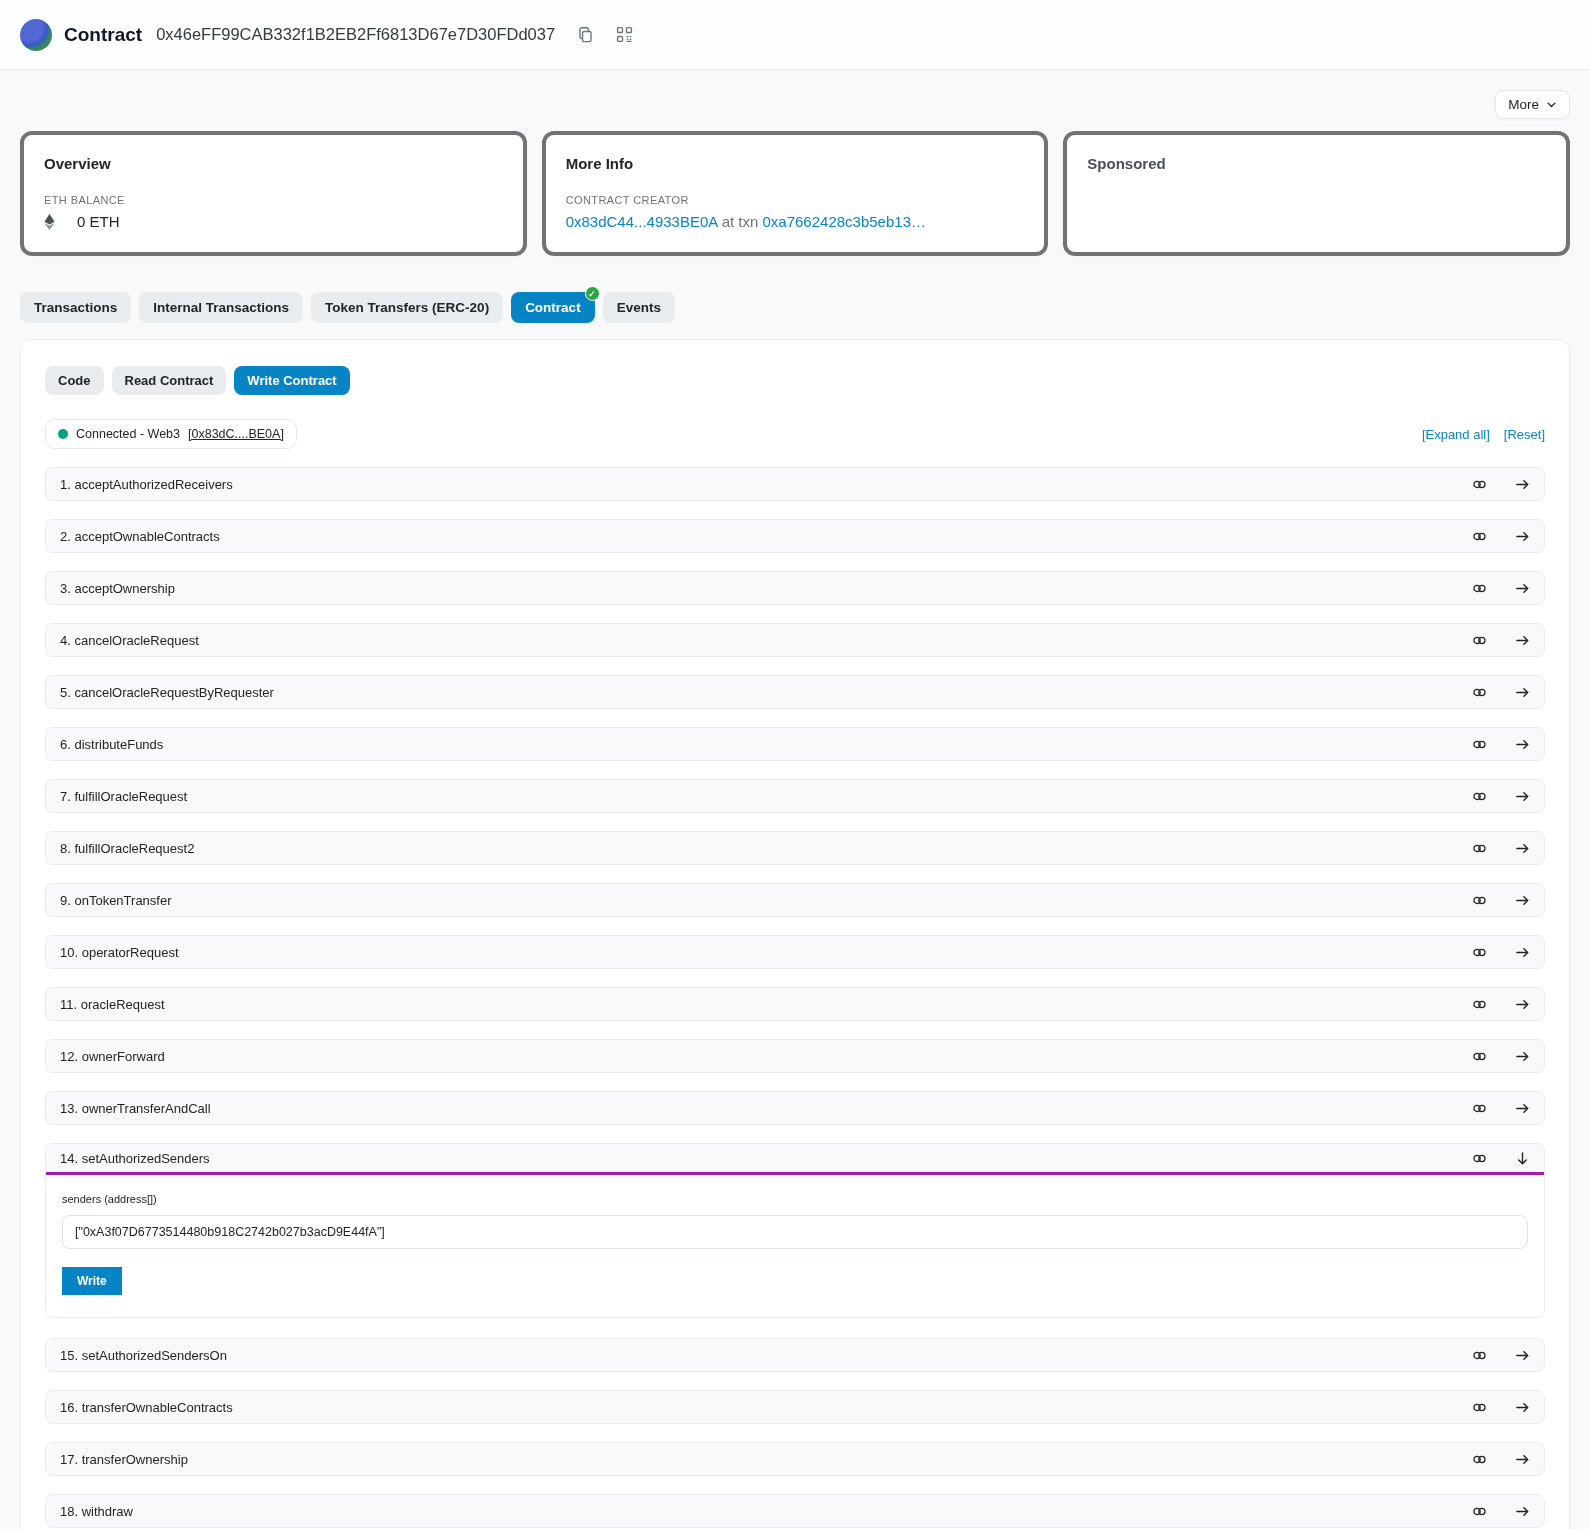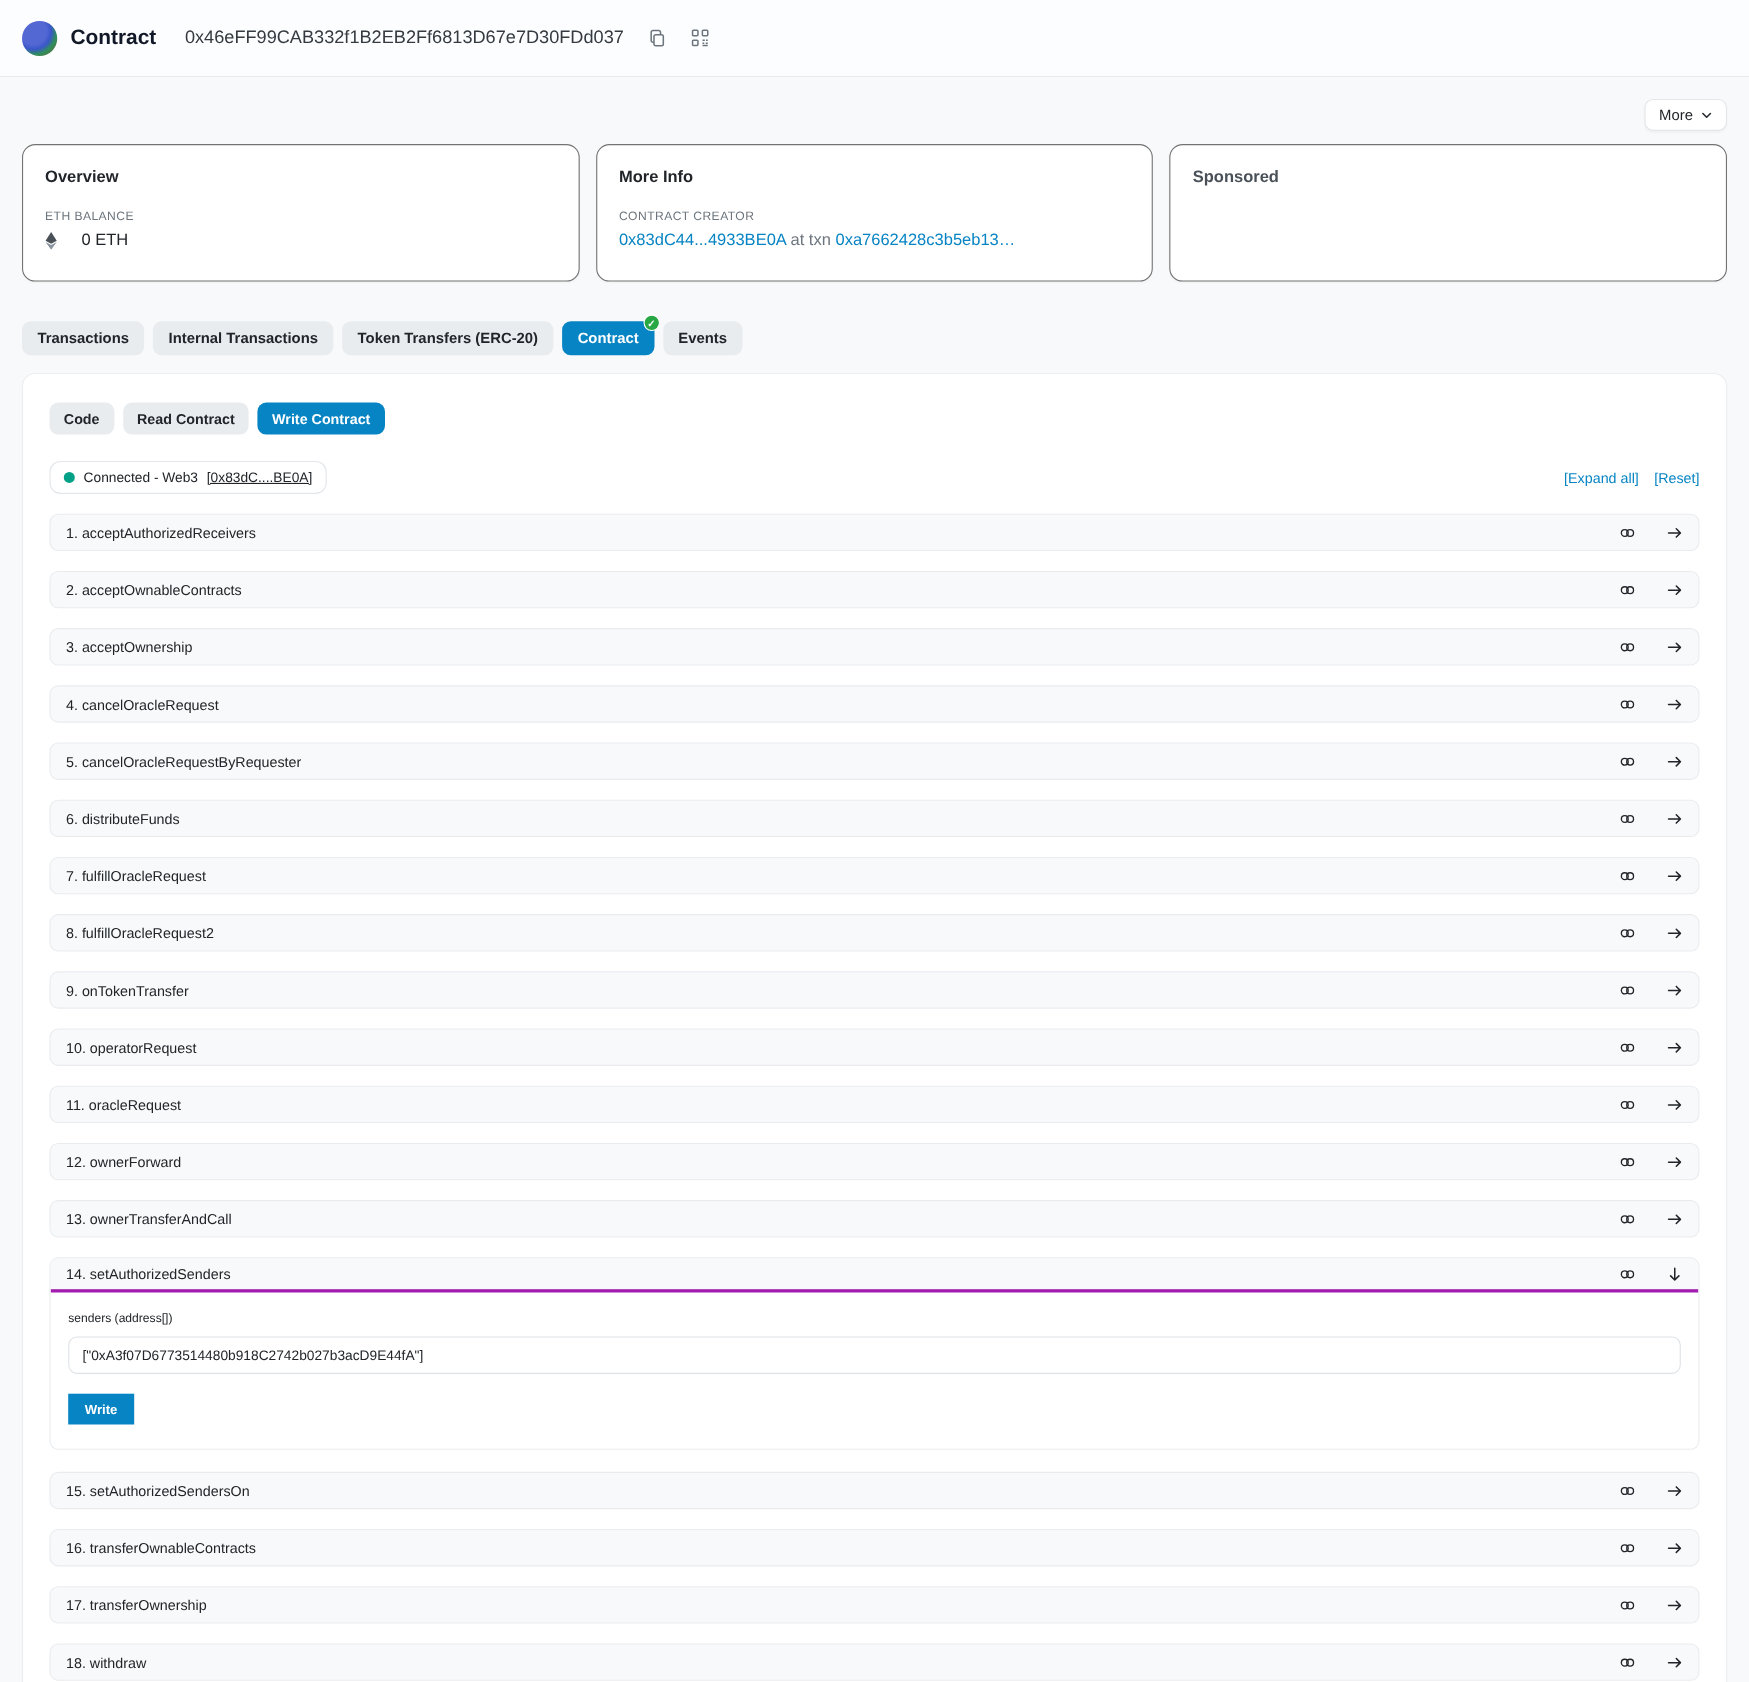--- a/index.html
+++ b/index.html
@@ -21,42 +21,42 @@
     align-items: center;
     padding: 0 20px;
     gap: 12px;
   }
   .avatar {
     width: 32px; height: 32px; border-radius: 50%;
     background: radial-gradient(circle at 32% 30%, #5468d4 0 38%, #3a57c9 52%, #2f8f5a 68%, #77572f 100%);
     flex: 0 0 auto;
   }
   .page-title { font-size: 19px; font-weight: 700; color: #111827; }
-  .page-address { font-size: 16.5px; font-weight: 400; color: #343a40; margin-left: 14px; }
+  .page-address { font-size: 16.5px; font-weight: 400; color: #343a40; margin-left: 2px; }
   .hdr-icon { color: #6c757d; display: inline-flex; cursor: pointer; margin-left: 10px; }
   .hdr-icon svg { display: block; }
 
   
   .content { padding: 20px 20px 40px; }
 
   .more-row { display: flex; justify-content: flex-end; margin-bottom: 12px; }
   .more-btn {
     background: #fff; border: 1px solid #e3e6ea; border-radius: 8px;
     font-size: 13.5px; font-weight: 400; color: #212529;
     padding: 6px 12px; display: inline-flex; align-items: center; gap: 7px;
     cursor: pointer; font-family: inherit;
     box-shadow: 0 1px 2px rgba(0,0,0,.03);
   }
 
   
   .cards { display: flex; gap: 15px; }
   .card {
     flex: 1 1 0;
     background: #fff;
-    border: 1px solid #737373;
+    border: 4px solid #737373;
     border-radius: 12px;
     padding: 20px;
     min-height: 125px;
     box-shadow: 0 1px 2px rgba(0,0,0,.03);
   }
   .card-title { font-size: 15px; font-weight: 700; color: #212529; margin-bottom: 22px; }
   .card-title.muted { color: #495057; }
   .mini-label {
     font-size: 11px; letter-spacing: .4px; color: #6c757d;
     margin-bottom: 7px; font-weight: 400;

